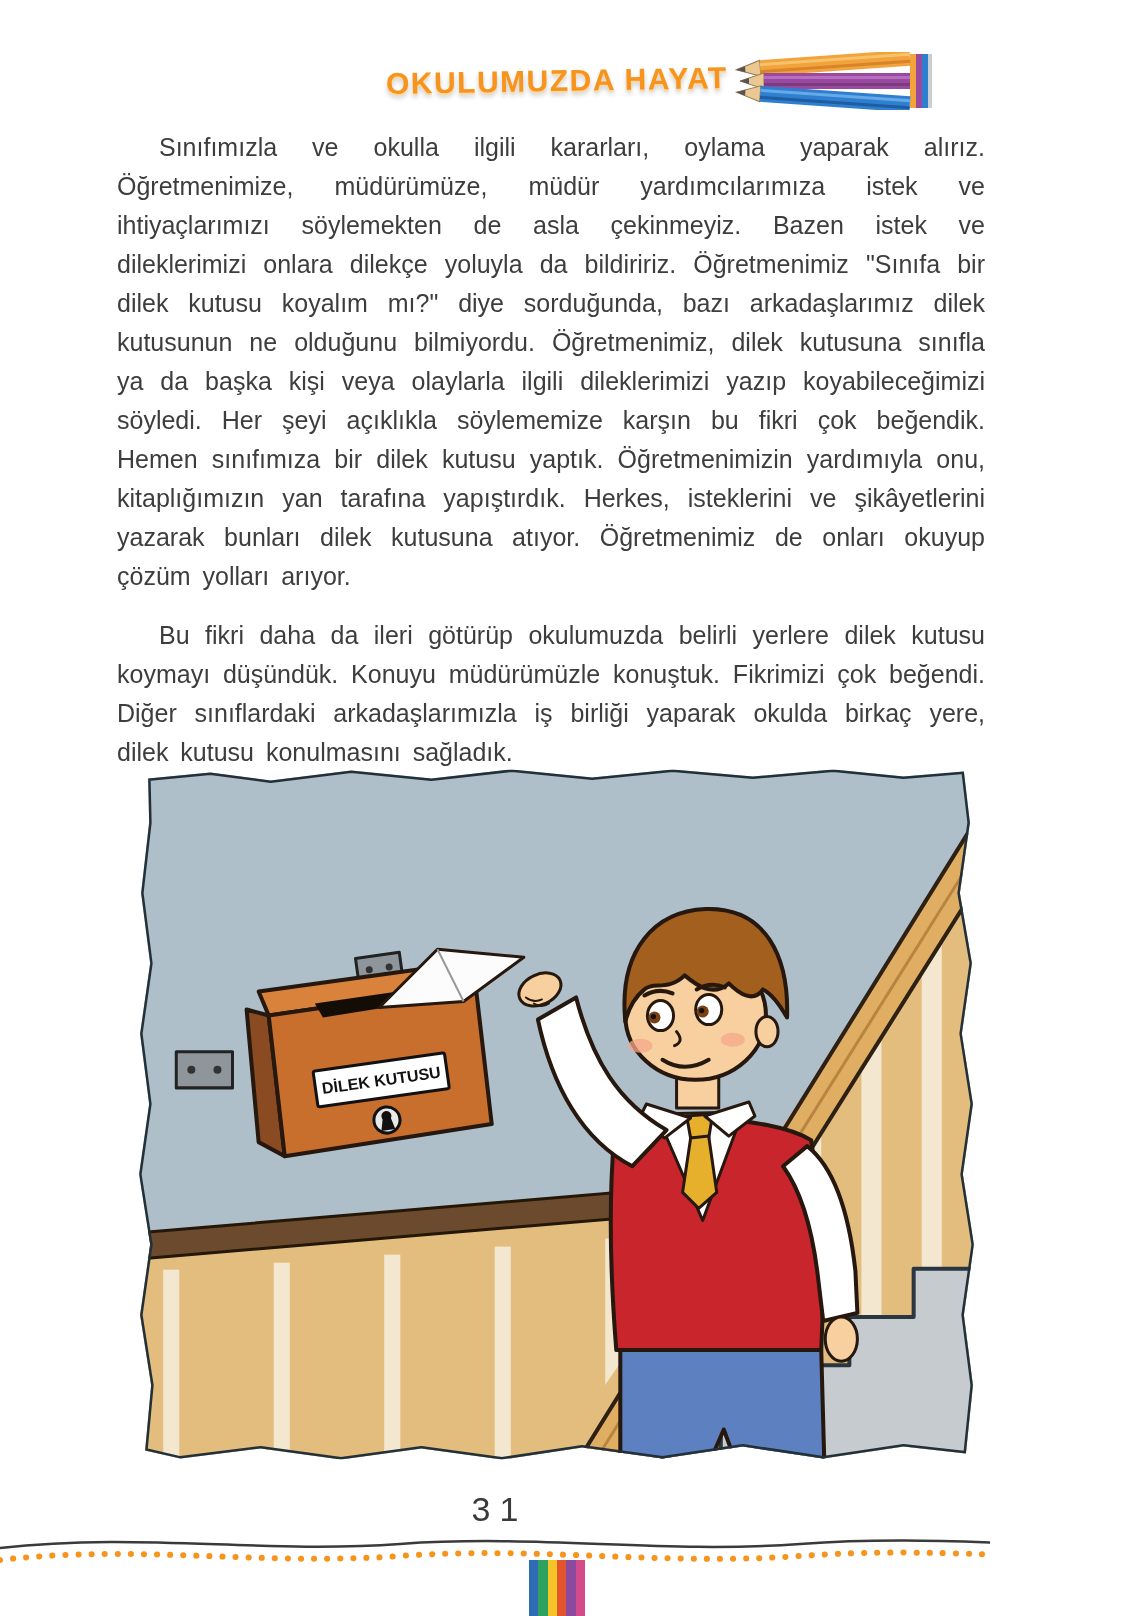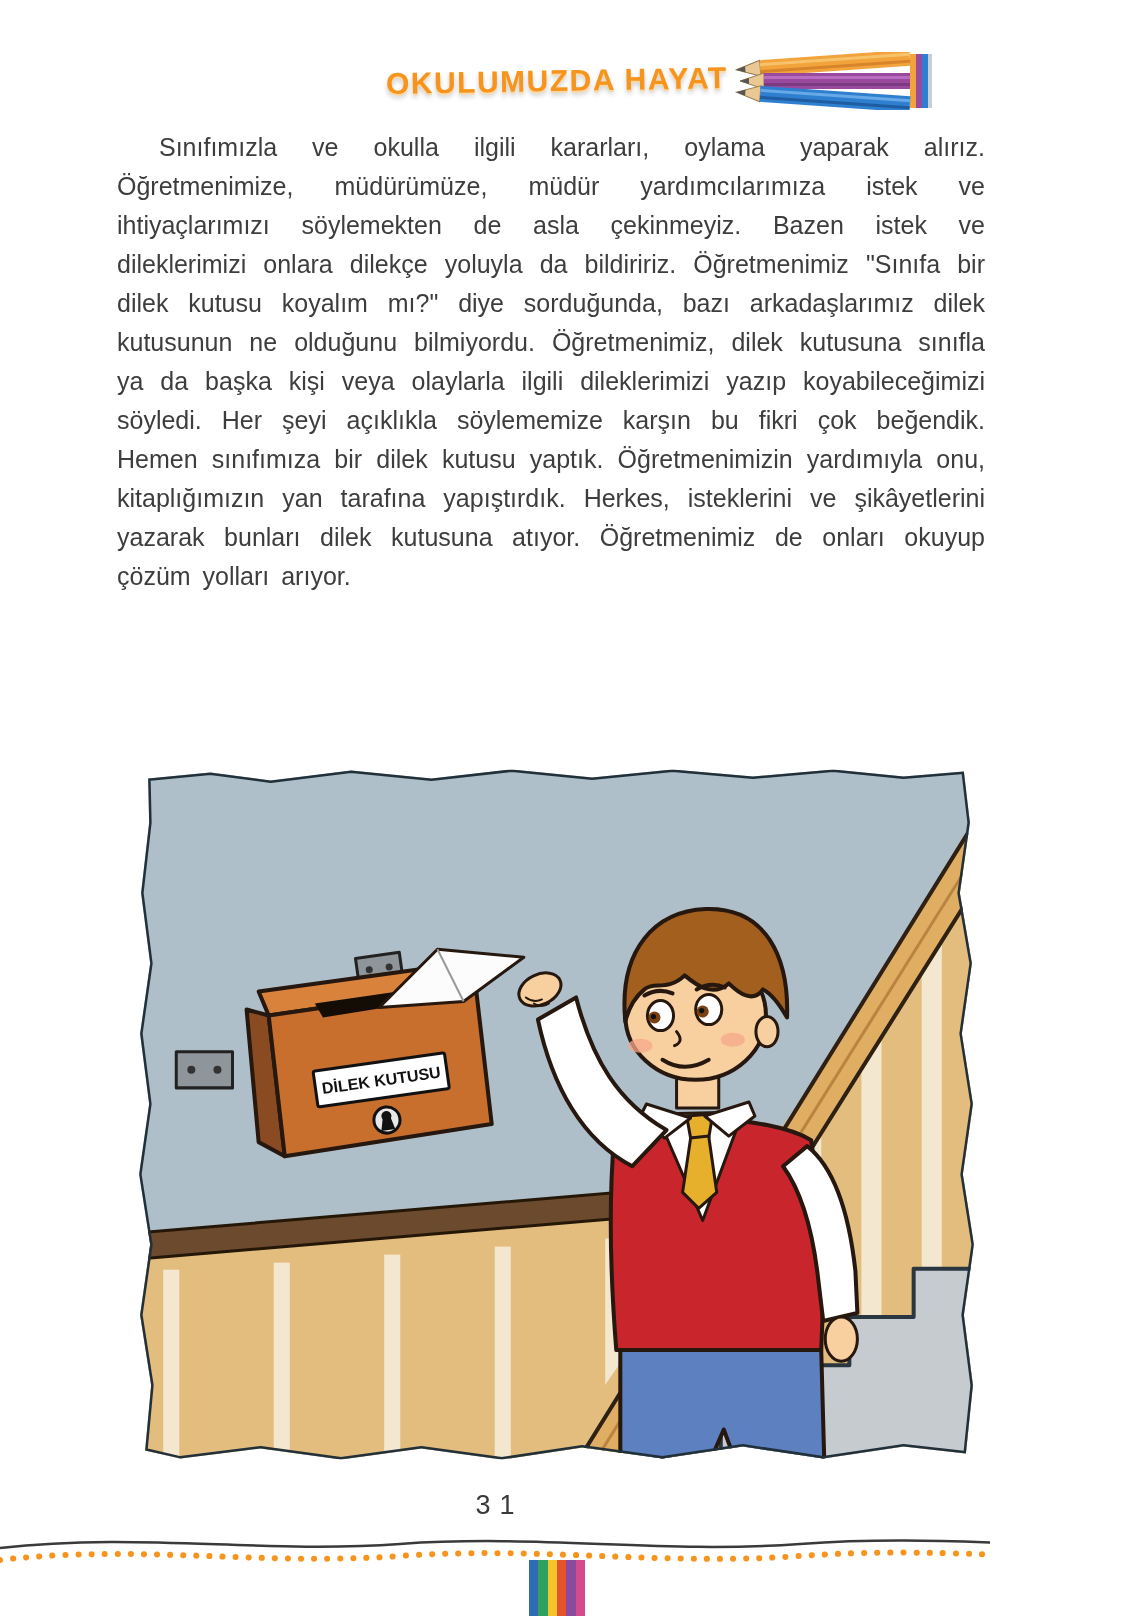--- a/index.html
+++ b/index.html
@@ -24,21 +24,21 @@
     font-size:25px; line-height:39px; color:#3d3d3d;
     text-align:justify; word-spacing:5px;
   }
   .text-block p { text-indent:42px;margin-left:20px; }
   .text-block p + p { margin-top:20px; }
   
   .illustration { position:absolute; left:118px; top:762px; }
   
   .page-number {
     position:absolute; top:1490px; left:0; width:100%;
-    text-align:center; font-size:27px; color:#3a3a3a; letter-spacing:9px;
+    text-align:center; font-size:34px; color:#3a3a3a; letter-spacing:9px;
     padding-left:9px;
   }
   .footer-wave { position:absolute; left:0; top:1524px; }
   .footer-stripes {
     position:absolute; left:529px; top:1560px; width:56px; height:56px;
     display:flex;
   }
   .footer-stripes .stripe { flex:1; height:100%; }
 </style>
 </head>
@@ -78,20 +78,21 @@
       <polygon points="2,47 26,39 26,55" fill="#e9c894" stroke="#9a7b4f" stroke-width="1"></polygon>
       <polygon points="2,47 11,44 11,50" fill="#555"></polygon>
       <rect x="26" y="39" width="150" height="16" fill="#2f7fd0"></rect>
       <rect x="26" y="42" width="150" height="3" fill="#66a9e6"></rect>
       <rect x="26" y="49" width="150" height="3" fill="#1f5da0"></rect>
     </g>
   </svg>
 
   <div class="text-block">
     <p>Sınıfımızla ve okulla ilgili kararları, oylama yaparak alırız. Öğretmenimize, müdürümüze, müdür yardımcılarımıza istek ve ihtiyaçlarımızı söylemekten de asla çekinmeyiz. Bazen istek ve dileklerimizi onlara dilekçe yoluyla da bildiririz. Öğretmenimiz "Sınıfa bir dilek kutusu koyalım mı?" diye sorduğunda, bazı arkadaşlarımız dilek kutusunun ne olduğunu bilmiyordu. Öğretmenimiz, dilek kutusuna sınıfla ya da başka kişi veya olaylarla ilgili dileklerimizi yazıp koyabileceğimizi söyledi. Her şeyi açıklıkla söylememize karşın bu fikri çok beğendik. Hemen sınıfımıza bir dilek kutusu yaptık. Öğretmenimizin yardımıyla onu, kitaplığımızın yan tarafına yapıştırdık. Herkes, isteklerini ve şikâyetlerini yazarak bunları dilek kutusuna atıyor. Öğretmenimiz de onları okuyup çözüm yolları arıyor.</p>
+    <p>Bu fikri daha da ileri götürüp okulumuzda belirli yerlere dilek kutusu koymayı düşündük. Konuyu müdürümüzle konuştuk. Fikrimizi çok beğendi. Diğer sınıflardaki arkadaşlarımızla iş birliği yaparak okulda birkaç yere, dilek kutusu konulmasını sağladık.</p>
   </div>
 
   <svg class="illustration" width="872" height="704" viewBox="0 0 868 700">
     <defs>
       <clipPath id="frameClip">
         <path d="M 30 16 L 92 10 L 152 18 L 232 8 L 312 16 L 392 7 L 472 15 L 552 7 L 632 14 L 712 7 L 782 14 L 842 9 L 848 60 L 838 130 L 850 200 L 840 270 L 851 340 L 841 410 L 852 480 L 842 550 L 851 620 L 844 688 L 782 681 L 702 693 L 622 681 L 542 693 L 462 682 L 382 694 L 302 683 L 222 694 L 142 683 L 62 693 L 27 685 L 33 620 L 22 550 L 32 480 L 21 410 L 31 340 L 22 270 L 32 200 L 23 130 L 31 60 Z"></path>
       </clipPath>
       <clipPath id="stairClip">
         <path d="M 430 700 L 851 85 L 851 700 Z"></path>
       </clipPath>

